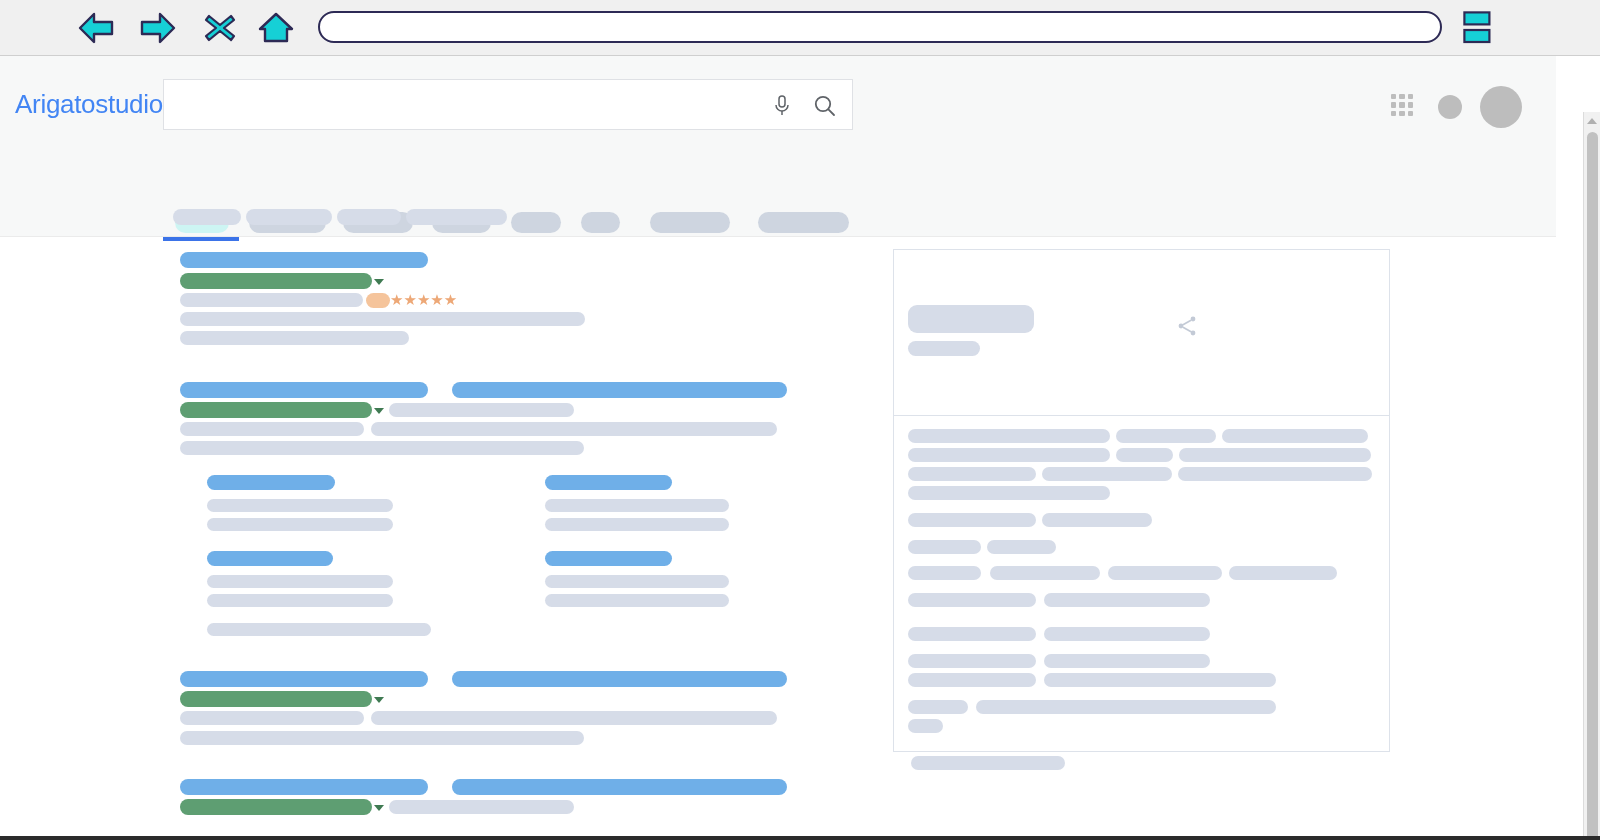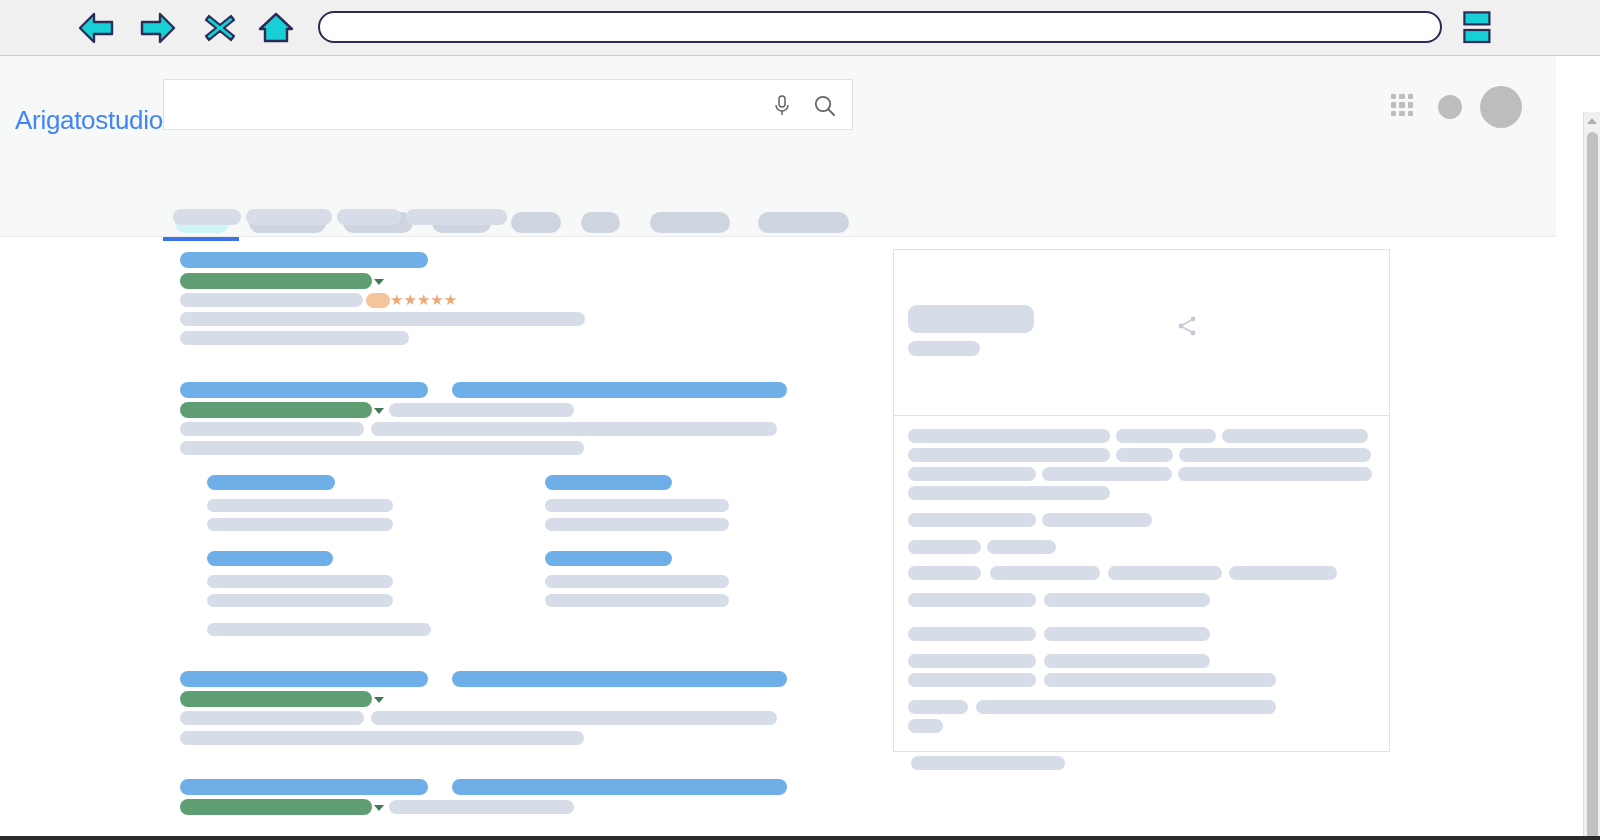--- a/index.html
+++ b/index.html
@@ -66,21 +66,21 @@
   
   .search-header {
     position: absolute;
     left: 0; top: 0;
     width: 1556px; height: 127px;
     background: #f7f8f8;
     box-sizing: border-box;
   }
   .logo {
     position: absolute;
-    left: 15px; top: 49px;
+    left: 15px; top: 33px;
     font-size: 26px;
     color: #4285f4;
     letter-spacing: -0.3px;
     white-space: nowrap;
   }
   .search-box {
     position: absolute;
     left: 163px; top: 23px;
     width: 690px; height: 51px;
     background: #ffffff;

